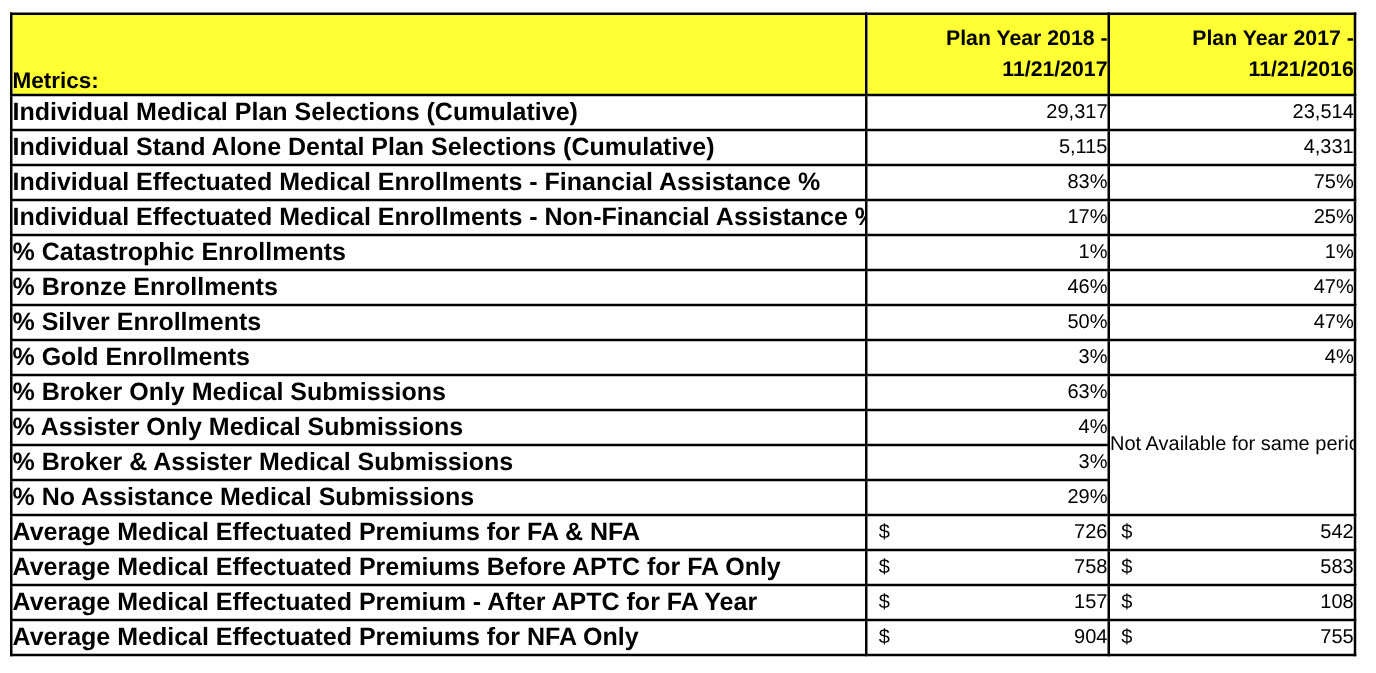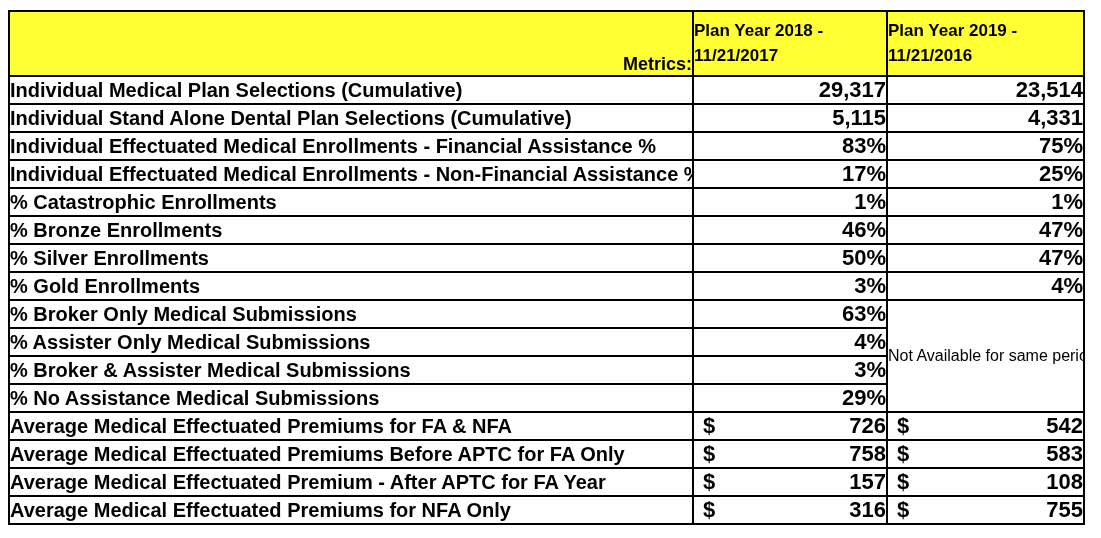--- a/index.html
+++ b/index.html
@@ -41,45 +41,45 @@
   col.c-label { width: 684px; }
   col.c-v1 { width: 194px; }
   col.c-v2 { width: 197px; }
 
   tr.header-row { height: 65px; }
   tr.data-row { height: 28px; }
 
   th.h-metrics {
     background: var(--header-bg);
     vertical-align: bottom;
-    text-align: right;
+    text-align: left;
     font-weight: bold;
     font-size: 18px;
     padding-bottom: 3px;
   }
   th.h-col {
     background: var(--header-bg);
     vertical-align: middle;
-    text-align: left;
+    text-align: right;
     font-weight: bold;
     font-size: 17px;
     line-height: 1.45;
   }
   th.h-col span { display: block; }
 
   td.label {
     font-weight: bold;
     font-size: 20px;
     text-align: left;
     padding-left: 4px;
     vertical-align: middle;
   }
   td.val {
-    font-weight: bold;
-    font-size: 22px;
+    font-weight: normal;
+    font-size: 16px;
     text-align: right;
     padding-right: 6px;
     vertical-align: middle;
   }
   td.money .money-wrap {
     display: flex;
     justify-content: space-between;
     align-items: baseline;
     padding-left: 9px;
   }
@@ -105,21 +105,21 @@
     </colgroup>
 
     <tbody>
         <tr class="header-row">
       <th class="h-metrics">Metrics:</th>
       <th class="h-col">
         <span>Plan Year 2018 -</span>
         <span>11/21/2017</span>
       </th>
       <th class="h-col">
-        <span>Plan Year 2019 -</span>
+        <span>Plan Year 2017 -</span>
         <span>11/21/2016</span>
       </th>
     </tr>
 
     <tr class="data-row">
       <td class="label">Individual Medical Plan Selections (Cumulative)</td>
       <td class="val">29,317</td>
       <td class="val">23,514</td>
     </tr>
     <tr class="data-row">
@@ -219,21 +219,21 @@
           <span>$</span>
           <span>108</span>
         </div>
       </td>
     </tr>
     <tr class="data-row">
       <td class="label">Average Medical Effectuated Premiums for NFA Only</td>
       <td class="val money">
         <div class="money-wrap">
           <span>$</span>
-          <span>316</span>
+          <span>904</span>
         </div>
       </td>
       <td class="val money">
         <div class="money-wrap">
           <span>$</span>
           <span>755</span>
         </div>
       </td>
     </tr>
   </tbody>

